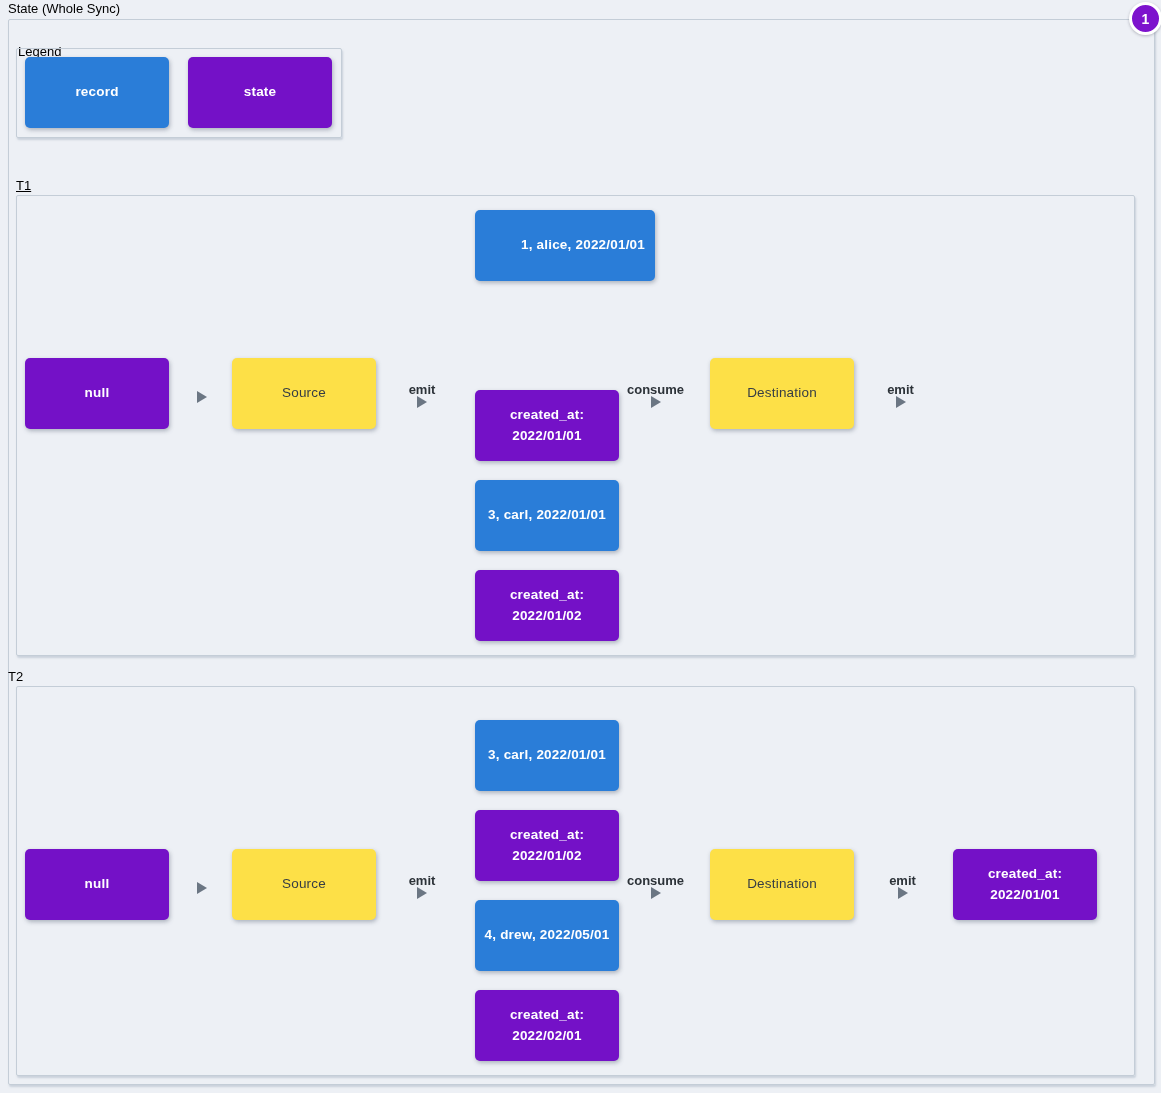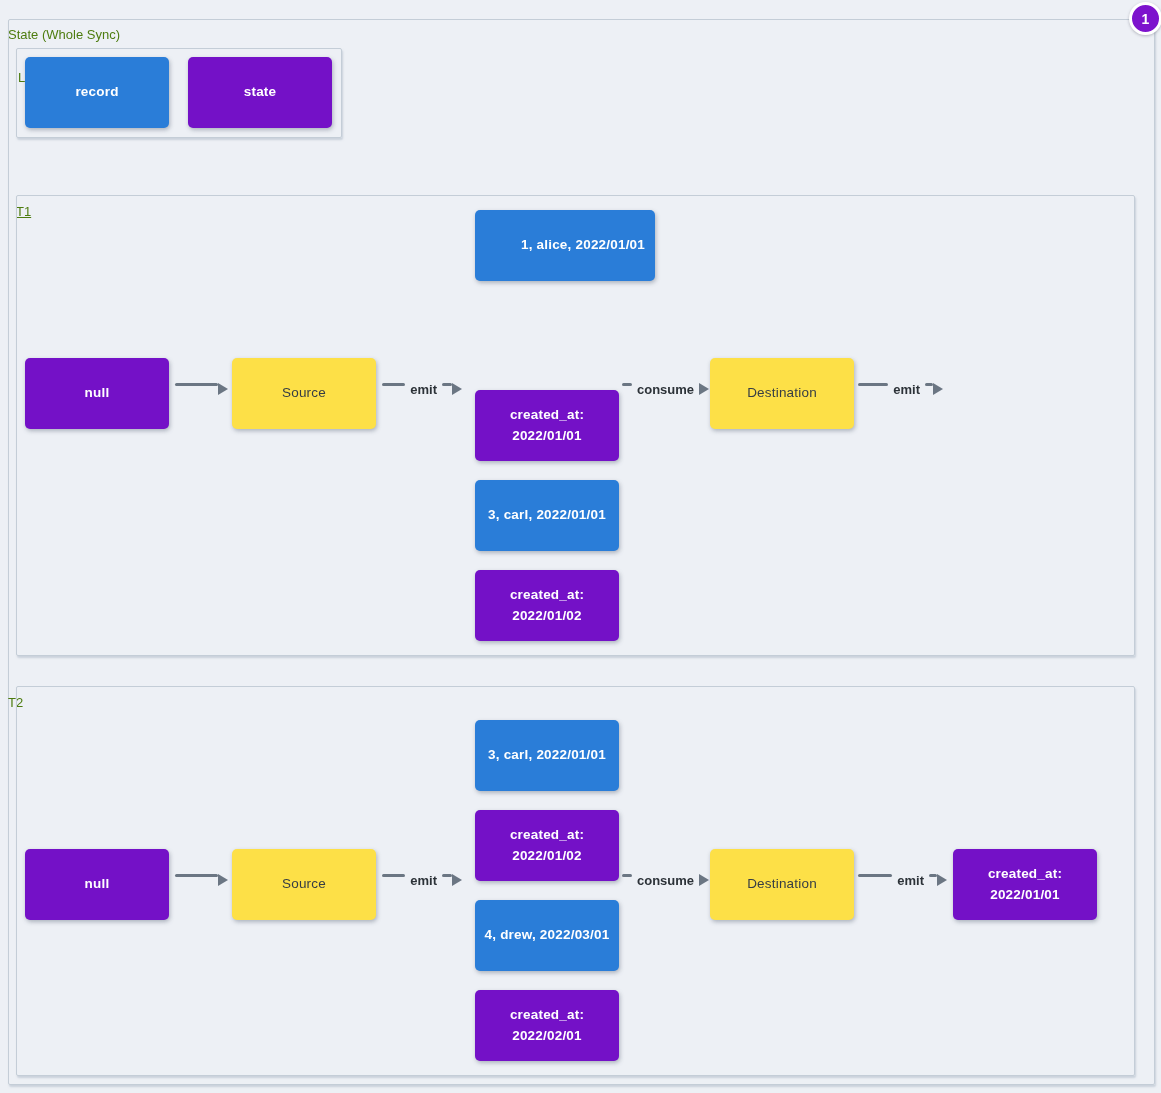--- a/index.html
+++ b/index.html
@@ -8,31 +8,31 @@
     --arrow:#6b7683;
     --bg:#edf0f5;
     --border:#c4cdd7;
   }
   html,body{margin:0;padding:0;}
   body{font-family:"Liberation Sans", sans-serif; background:var(--bg);}
   .page{position:relative;width:1161px;height:1093px;background:var(--bg);overflow:hidden;}
 
   .container{position:absolute;border:1px solid var(--border);border-radius:2px;
              box-shadow:1px 2px 2px rgba(173,184,199,0.55);}
-  .clabel{position:absolute;font-size:13px;font-weight:500;color:#4d7c0f;white-space:nowrap;margin-top:26px;}
+  .clabel{position:absolute;font-size:13px;font-weight:500;color:#000000;white-space:nowrap;}
 
   .node{position:absolute;width:144px;height:71px;border-radius:5px;
         display:flex;align-items:center;justify-content:center;text-align:center;
         font-size:13.5px;font-weight:600;letter-spacing:0.2px;line-height:1.5;
         white-space:pre-line;box-shadow:1px 2px 4px rgba(93,104,121,0.45);}
   .node.record{background:var(--record);color:#ffffff;}
   .node.state{background:var(--state);color:#ffffff;}
   .node.plain{background:#fde047;color:#363d44;font-weight:500;}
 
-  .edge{position:absolute;height:20px;display:flex;}
+  .edge{position:absolute;height:20px;display:flex;align-items:center;flex-direction:column;}
   .edge .seg{height:3px;background:var(--arrow);border-radius:1.5px;}
   .edge .seg.grow{flex:1;}
   .edge .head{width:0;height:0;border-top:6px solid transparent;border-bottom:6px solid transparent;
               border-left:10px solid var(--arrow);}
   .edge .elbl{font-size:13px;font-weight:600;color:#2c3238;padding:0 5px;white-space:nowrap;line-height:1;}
 
   .badge{position:absolute;left:1129px;top:2px;width:33px;height:33px;border-radius:50%;
          background:#7d13cd;border:3px solid #ffffff;box-sizing:border-box;
          display:flex;align-items:center;justify-content:center;
          color:#ffffff;font-size:14px;font-weight:700;
@@ -108,21 +108,21 @@
   <div class="edge" style="left:382px;top:874px;width:80px;">
     <div class="seg grow"></div>
     <div class="elbl">emit</div>
     <div class="seg" style="width:10px;"></div>
     <div class="head"></div>
   </div>
 
   <div class="node record" style="left:475px;top:720px;">3, carl, 2022/01/01</div>
   <div class="node state" style="left:475px;top:810px;">created_at:
 2022/01/02</div>
-  <div class="node record" style="left:475px;top:900px;">4, drew, 2022/03/01</div>
+  <div class="node record" style="left:475px;top:900px;">4, drew, 2022/05/01</div>
   <div class="node state" style="left:475px;top:990px;">created_at:
 2022/02/01</div>
 
   <div class="edge" style="left:622px;top:874px;">
     <div class="seg" style="width:10px;"></div>
     <div class="elbl">consume</div>
     <div class="head"></div>
   </div>
 
   <div class="node plain" style="left:710px;top:849px;">Destination</div>

